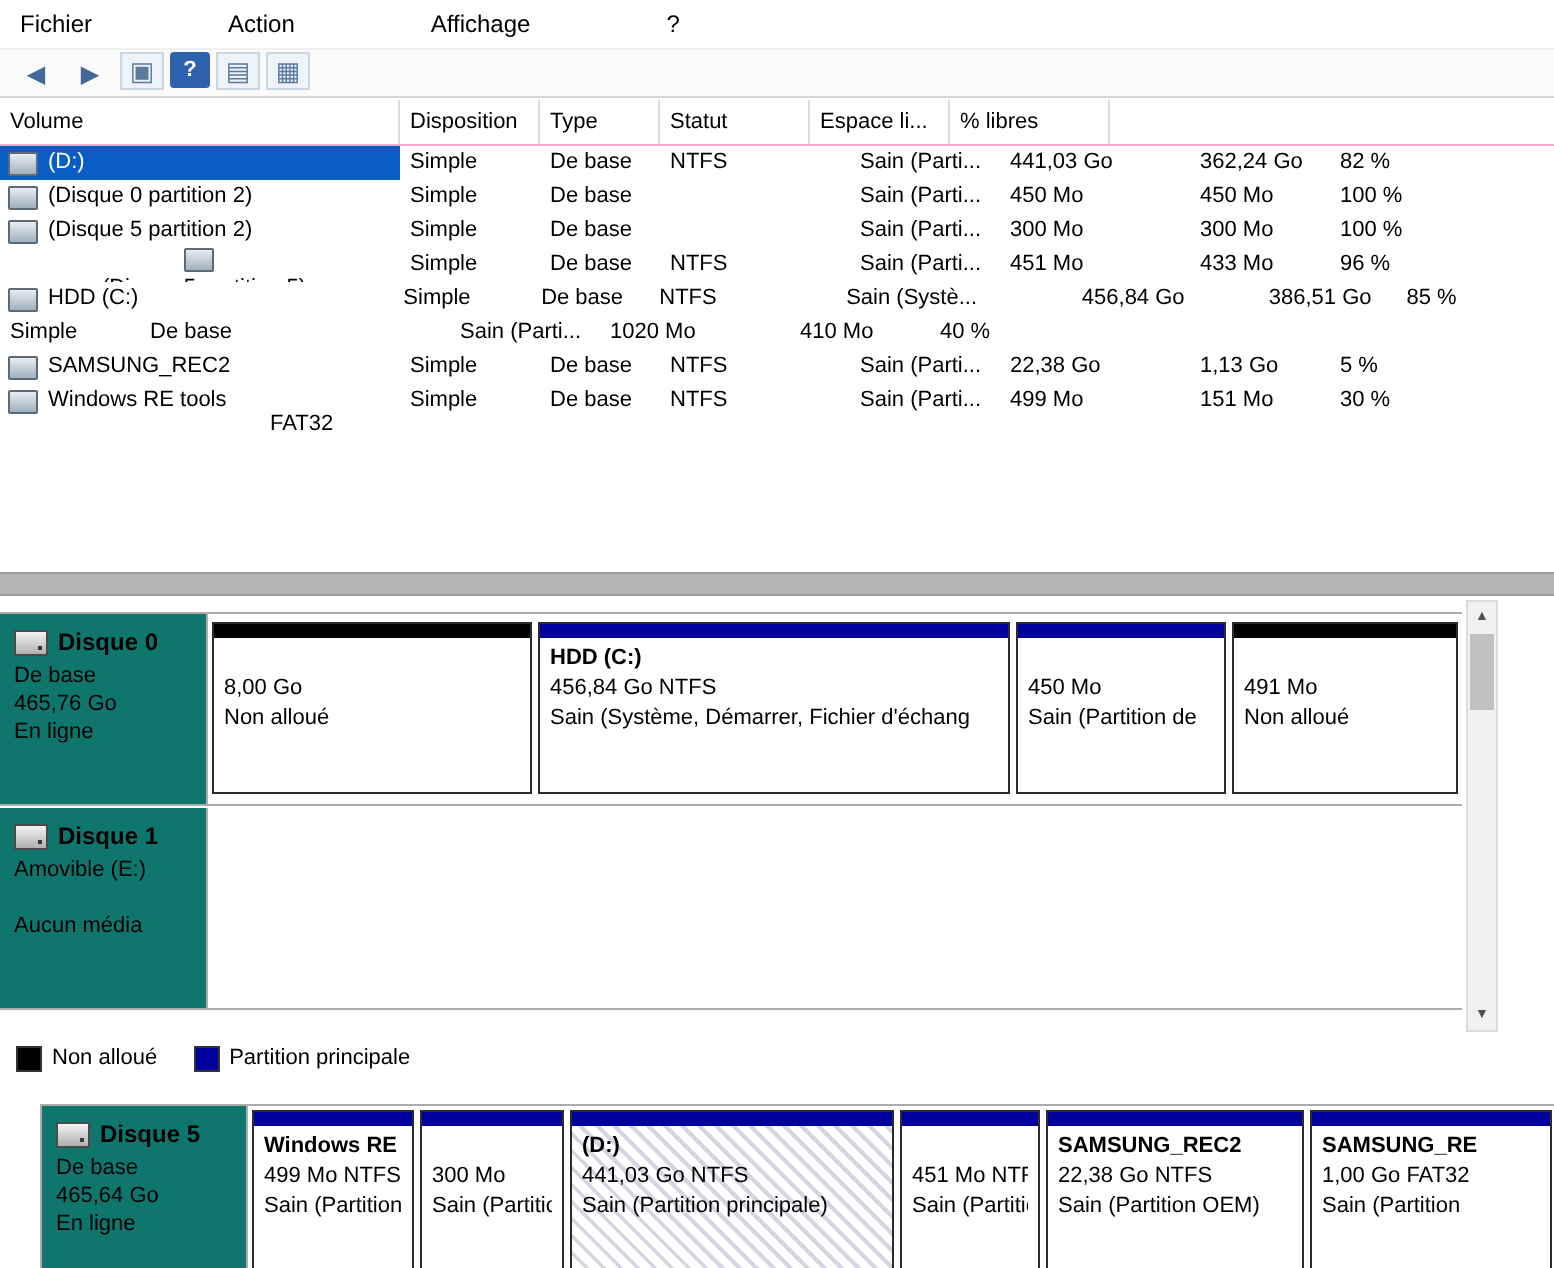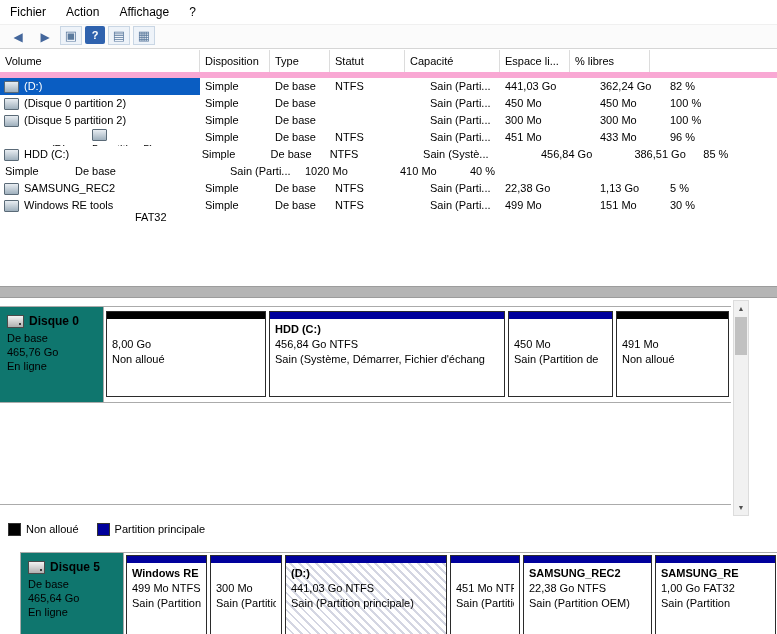--- a/index.html
+++ b/index.html
@@ -1,35 +1,35 @@
 <!DOCTYPE html>
 <html><head>
 <meta charset="utf-8">
 <style>
   html,body{margin:0;padding:0;background:#fff;}
   .screen{position:relative;width:777px;height:634px;background:#ffffff;
           font-family:"Liberation Sans",sans-serif;overflow:hidden;color:#000;}
 
   
   .menubar{position:absolute;left:0;top:0;width:100%;height:24px;display:flex;
-           align-items:center;font-size:12px;background:#ffffff;border-bottom:1px solid #f0f0f0;}
+           align-items:center;font-size:12px;background:#ffffff;border-bottom:1px solid #f0f0f0;gap:48px;}
   .menu-item{padding:0 10px;height:100%;display:flex;align-items:center;cursor:default;}
 
   
   .toolbar{position:absolute;left:0;top:25px;width:100%;height:24px;background:#fbfbfb;
            border-bottom:1px solid #d6d6d6;display:flex;align-items:center;padding-left:6px;box-sizing:border-box;gap:3px;}
   .tbtn{width:22px;height:19px;display:flex;align-items:center;justify-content:center;
         font-size:12px;color:#44679c;border:1px solid transparent;}
   .tbtn.console-tree-icon,.tbtn.list-view-icon,.tbtn.graph-view-icon{
         font-size:13px;color:#5b7a9d;border:1px solid #c9d6e4;background:#eef3f9;width:20px;height:17px;}
   .tbtn.help-icon{background:#2f62ae;color:#fff;font-weight:bold;width:18px;height:16px;border-radius:2px;font-size:11px;}
 
   
   .listview{position:absolute;left:0;top:50px;width:777px;height:234px;font-size:11px;background:#fff;}
-  .lv-header{display:flex;height:22px;border-bottom:6px solid #f9a8d4;}
+  .lv-header{display:flex;height:22px;border-bottom:1px solid #f9a8d4;}
   .lv-hcell{box-sizing:border-box;border-right:1px solid #dcdcdc;padding:5px 0 0 5px;
             white-space:nowrap;overflow:hidden;}
   .lv-hcell.filler{flex:1;border-right:none;}
   .lv-row{display:flex;height:17px;}
   .lv-cell{box-sizing:border-box;padding-left:5px;height:17px;line-height:17px;
            white-space:nowrap;overflow:hidden;}
   .lv-cell.first{display:flex;align-items:center;padding-left:4px;}
   .lv-cell.sel{background:#0a5dc2;color:#ffffff;}
   .vol-ico{display:inline-block;width:13px;height:10px;border:1px solid #5a6a77;border-radius:1px;
            background:linear-gradient(#e8edf2,#9fb0bd);margin-right:5px;flex:0 0 auto;}
@@ -103,21 +103,20 @@
         <span class="tbtn graph-view-icon">▦</span>
       </span>
   </div>
 
   <div class="listview">
     <div class="lv-header" id="lv-header">
         <div class="lv-hcell" style="width: 200px;">Volume</div>
         <div class="lv-hcell" style="width: 70px;">Disposition</div>
         <div class="lv-hcell" style="width: 60px;">Type</div>
         <div class="lv-hcell" style="width: 75px;">Statut</div>
-        <div class="lv-hcell" style="width: 95px;">Capacité</div>
         <div class="lv-hcell" style="width: 70px;">Espace li...</div>
         <div class="lv-hcell" style="width: 80px;">% libres</div>
         <div class="lv-hcell filler"></div>
       </div>
     <div id="lv-rows">
         <div class="lv-row">
           <div class="lv-cell first sel" style="width: 200px;">
             <span class="vol-ico"></span>
             <span>(D:)</span>
           </div>
@@ -262,20 +261,29 @@
               <div class="part-bar" style="background: rgb(0, 0, 0);"></div>
               <div class="part-body">
                 <div class="pline pname"></div>
                 <div class="pline">491 Mo</div>
                 <div class="pline">Non alloué</div>
               </div>
             </div>
           </div>
         </div>
         <div class="disk-row row1">
+          <div class="disk-panel">
+            <div class="dname">
+              <span class="disk-ico"></span>
+              <span>Disque 1</span>
+            </div>
+            <div class="dline">Amovible (E:)</div>
+            <div class="dline"></div>
+            <div class="dline">Aucun média</div>
+          </div>
           <div class="parts"></div>
         </div>
       </div>
     <div class="vscroll">
       <div class="varrow">▲</div>
       <div class="vthumb"></div>
       <div class="varrow down">▼</div>
     </div>
   </div>
 

